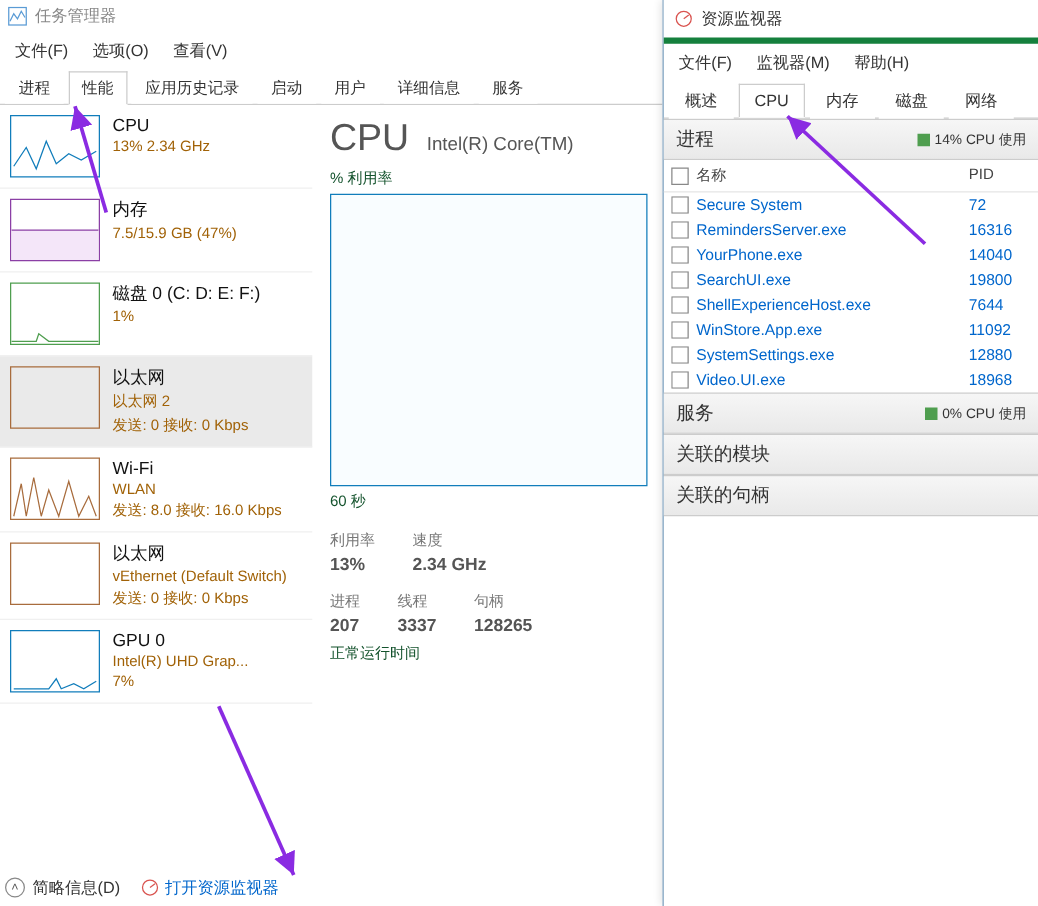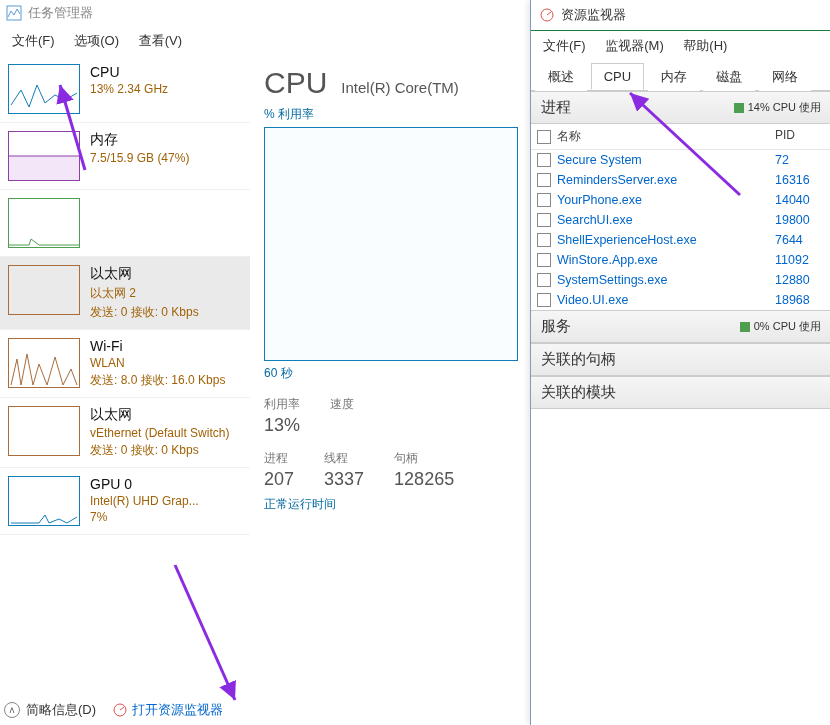--- a/index.html
+++ b/index.html
@@ -20,33 +20,33 @@
 .thumb.disk{border-color:#4f9e4f}
 .thumb.eth{border-color:#a86c3d}
 .thumb.wifi{border-color:#a86c3d}
 .thumb.gpu{border-color:#117dbb}
 .stext .h{font-size:14px;color:#111}
 .stext .s{font-size:12px;color:#a16207;margin-top:2px;white-space:nowrap;overflow:hidden;text-overflow:ellipsis;max-width:160px}
 .main{flex:1;padding:10px 14px;overflow:hidden}
 .main-h{display:flex;align-items:baseline;margin-bottom:6px}
 .main-h .big{font-size:30px;font-weight:300;color:#555;margin-right:14px}
 .main-h .sub{font-size:15px;color:#555}
-.cap{font-size:12px;color:#0369a1;margin:4px 0}
+.cap{font-size:12px;color:#14532d;margin:4px 0}
 .chart{border:1px solid #117dbb;height:232px;width:100%;background:#f9fdff;position:relative}
 .stats{display:flex;flex-wrap:wrap;margin-top:6px}
 .stat{margin-right:30px;margin-top:8px}
 .stat .l{font-size:12px;color:#777}
-.stat .v{font-size:18px;color:#555;font-weight:400;margin-top:2px}
+.stat .v{font-size:14px;color:#555;font-weight:700;margin-top:2px}
 .footer{position:absolute;bottom:6px;left:4px;display:flex;align-items:center;font-size:13px}
 .footer .item{display:flex;align-items:center;margin-right:16px}
 .footer .link{color:#0066cc;cursor:pointer}
 .circ{width:14px;height:14px;border:1px solid #888;border-radius:50%;display:inline-flex;align-items:center;justify-content:center;margin-right:6px;font-size:10px;color:#555}
 
 .rm{position:absolute;left:530px;top:0;width:300px;height:725px;background:#fff;border-left:1px solid #7a9ebd;box-shadow:-2px 0 6px rgba(0,0,0,.1);display:flex;flex-direction:column}
-.rm-title{background:#fff;padding:6px 8px;display:flex;align-items:center;border-bottom:1px solid #15803d}
+.rm-title{background:#fff;padding:6px 8px;display:flex;align-items:center;border-bottom:5px solid #15803d}
 .rm-title svg{margin-right:6px}
 .rm-tabs{border-bottom:1px solid #ccc;padding:0 4px}
 .rm-tabs .tab{font-size:13px;padding:5px 12px}
 .section-h{background:linear-gradient(#f6f6f6,#e9e9e9);border-top:1px solid #ccc;border-bottom:1px solid #ccc;padding:6px 10px;font-size:15px;display:flex;align-items:center;justify-content:space-between}
 .section-h .pct{font-size:11px;display:flex;align-items:center}
 .section-h .sq{width:10px;height:10px;background:#4f9e4f;margin-right:4px}
 .cols{display:flex;border-bottom:1px solid #e5e5e5;padding:4px 6px;font-size:12px;color:#444}
 .cols .c1{flex:1;display:flex;align-items:center}
 .cols .c2{width:50px;text-align:left}
 .row{display:flex;padding:3px 6px;font-size:12.5px;color:#0066cc;align-items:center}
@@ -65,20 +65,29 @@
         <rect x="1" y="1" width="14" height="14" fill="none" stroke="#5a9bd5"></rect>
         <polyline points="2,12 5,6 8,10 11,4 14,9" fill="none" stroke="#5a9bd5"></polyline>
       </svg>
     <span>任务管理器</span>
   </div>
   <div class="menubar">
     <span>文件(F)</span>
     <span>选项(O)</span>
     <span>查看(V)</span>
   </div>
+  <div class="tabs">
+    <span class="tab">进程</span>
+    <span class="tab active">性能</span>
+    <span class="tab">应用历史记录</span>
+    <span class="tab">启动</span>
+    <span class="tab">用户</span>
+    <span class="tab">详细信息</span>
+    <span class="tab">服务</span>
+  </div>
   <div class="tm-body">
     <div class="sidebar">
       <div class="sitem">
         <div class="thumb"><svg width="70" height="48">
               <polyline points="2,40 12,25 20,42 28,20 36,38 46,30 56,35 68,28" fill="none" stroke="#117dbb"></polyline>
             </svg></div>
         <div class="stext">
             <div class="h">CPU</div>
             <div class="s">13% 2.34 GHz</div>
           </div>
@@ -90,20 +99,24 @@
             </svg></div>
         <div class="stext">
             <div class="h">内存</div>
             <div class="s">7.5/15.9 GB (47%)</div>
           </div>
       </div>
       <div class="sitem">
         <div class="thumb disk"><svg width="70" height="48">
               <polyline points="0,46 20,46 22,40 30,46 70,46" fill="none" stroke="#4f9e4f"></polyline>
             </svg></div>
+        <div class="stext">
+            <div class="h">磁盘 0 (C: D: E: F:)</div>
+            <div class="s">1%</div>
+          </div>
       </div>
       <div class="sitem sel">
         <div class="thumb eth"></div>
         <div class="stext">
             <div class="h">以太网</div>
             <div class="s">以太网 2</div>
             <div class="s">发送: 0 接收: 0 Kbps</div>
           </div>
       </div>
       <div class="sitem">
@@ -143,20 +156,21 @@
       <div class="cap">% 利用率</div>
       <div class="chart"></div>
       <div class="cap">60 秒</div>
       <div class="stats">
         <div class="stat">
             <div class="l">利用率</div>
             <div class="v">13%</div>
           </div>
         <div class="stat">
             <div class="l">速度</div>
+            <div class="v">2.34 GHz</div>
           </div>
       </div>
       <div class="stats">
         <div class="stat">
             <div class="l">进程</div>
             <div class="v">207</div>
           </div>
         <div class="stat">
             <div class="l">线程</div>
             <div class="v">3337</div>
@@ -279,24 +293,24 @@
       </div>
   </div>
   <div class="section-h">
     <span>服务</span>
     <span class="pct">
         <span class="sq"></span>
         <span>0% CPU 使用</span>
       </span>
   </div>
   <div class="section-h">
+    <span>关联的模块</span>
+  </div>
+  <div class="section-h">
     <span>关联的句柄</span>
-  </div>
-  <div class="section-h">
-    <span>关联的模块</span>
   </div>
 </div>
 
 <div class="arrow" style="left:55px;top:80px">
   <svg width="40" height="100">
       <defs>
         <marker id="a1" markerWidth="8" markerHeight="8" refX="6" refY="3" orient="auto">
           <path d="M0,0 L6,3 L0,6 Z" fill="#8a2be2"></path>
         </marker>
       </defs>

